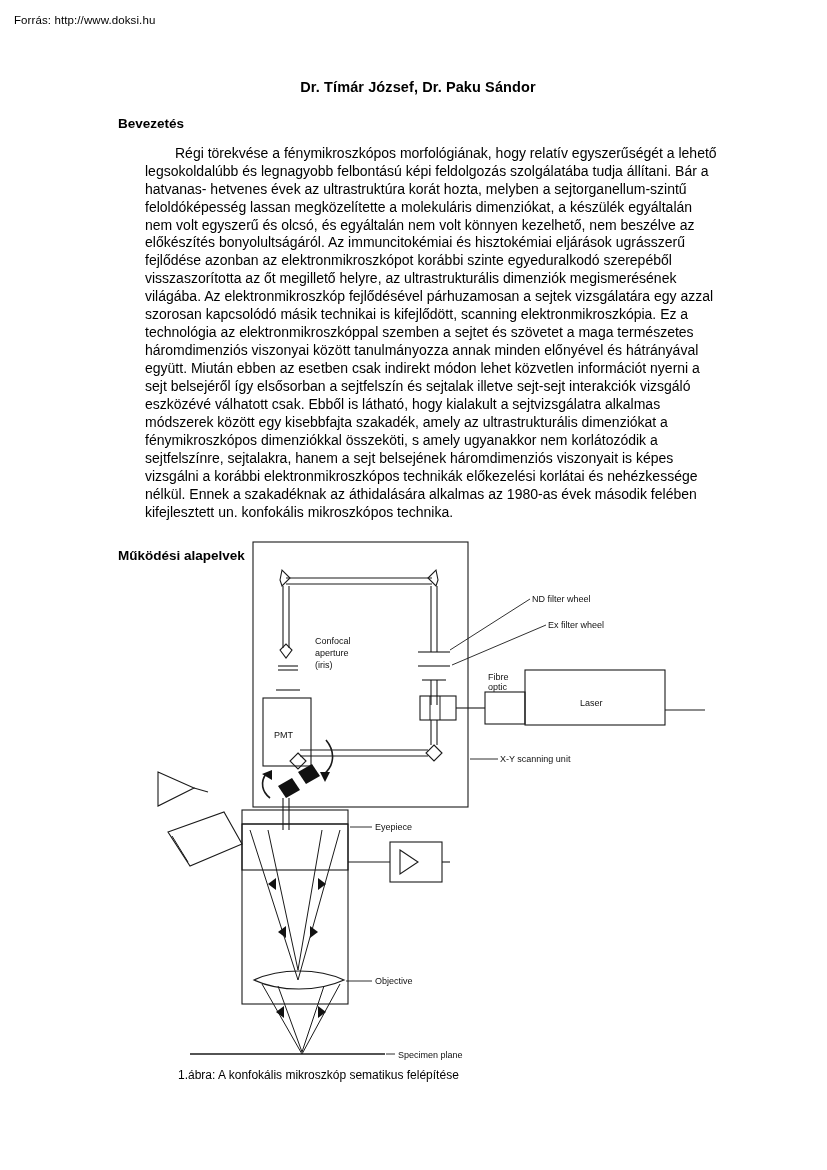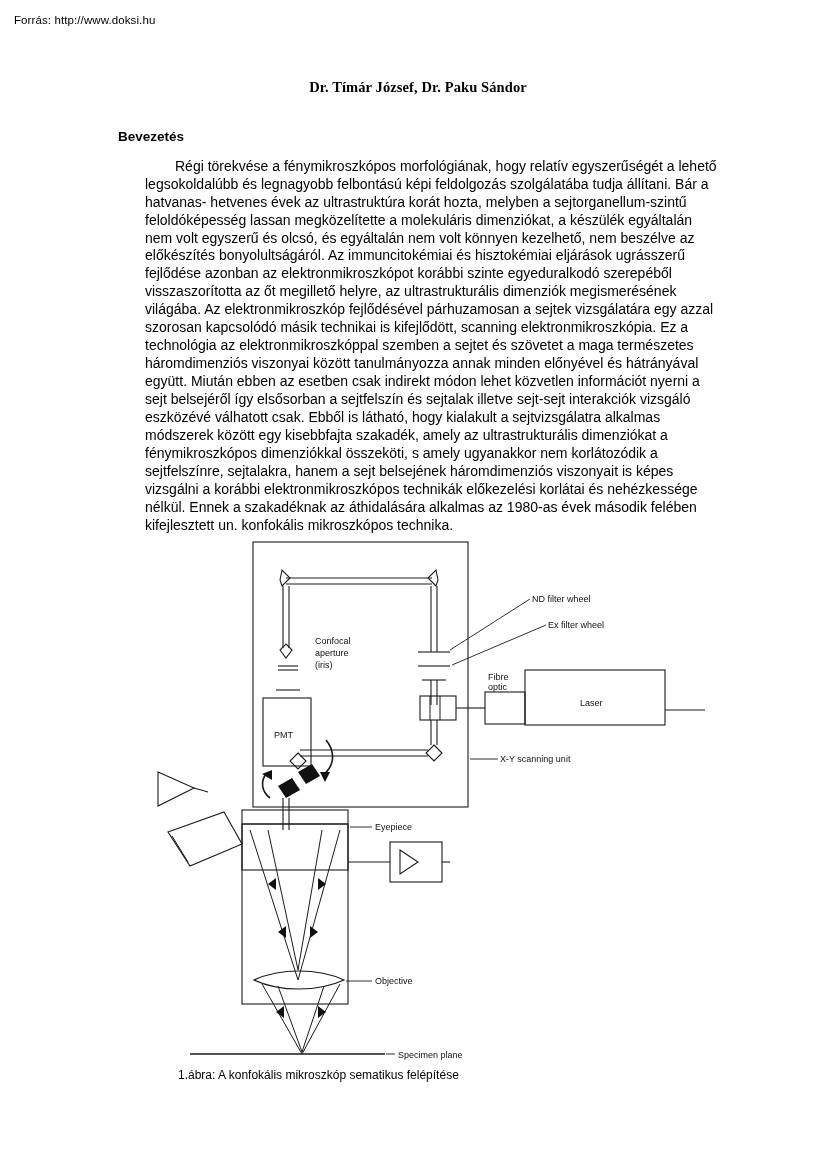--- a/index.html
+++ b/index.html
@@ -42,26 +42,25 @@
     font-size: 14.5px;
     line-height: 1.35;
     letter-spacing: 0.2px;
   }
   .doc-authors {
     text-align: center;
     font-weight: bold;
     font-size: 14.5px;
     line-height: 1.35;
     letter-spacing: 0.1px;
-    font-family: Liberation Serif, serif;
   }
   .section-heading {
     font-weight: bold;
     font-size: 13.5px;
-    margin-top: 31px;
+    margin-top: 18px;
   }
   .body-para {
     font-size: 14px;
     line-height: 1.285;
     text-align: left;
     margin-top: 14px;
     text-indent: 30px;
     hyphens: none;
     margin-left: 27px;
   }
@@ -93,20 +92,21 @@
 <div class="page">
 
   <div class="source-line">Forrás: http://www.doksi.hu</div>
 
   <div class="content">
     <div class="doc-authors">Dr. Tímár József, Dr. Paku Sándor</div>
 
     <div class="section-heading">Bevezetés</div>
     <div class="body-para">Régi törekvése a fénymikroszkópos morfológiának, hogy relatív egyszerűségét a lehető legsokoldalúbb és legnagyobb felbontású képi feldolgozás szolgálatába tudja állítani. Bár a hatvanas- hetvenes évek az ultrastruktúra korát hozta, melyben a sejtorganellum-szintű feloldóképesség lassan megközelítette a molekuláris dimenziókat, a készülék egyáltalán nem volt egyszerű és olcsó, és egyáltalán nem volt könnyen kezelhető, nem beszélve az előkészítés bonyolultságáról. Az immuncitokémiai és hisztokémiai eljárások ugrásszerű fejlődése azonban az elektronmikroszkópot korábbi szinte egyeduralkodó szerepéből visszaszorította az őt megillető helyre, az ultrastrukturális dimenziók megismerésének világába. Az elektronmikroszkóp fejlődésével párhuzamosan a sejtek vizsgálatára egy azzal szorosan kapcsolódó másik technikai is kifejlődött, scanning elektronmikroszkópia. Ez a technológia az elektronmikroszkóppal szemben a sejtet és szövetet a maga természetes háromdimenziós viszonyai között tanulmányozza annak minden előnyével és hátrányával együtt. Miután ebben az esetben csak indirekt módon lehet közvetlen információt nyerni a sejt belsejéről így elsősorban a sejtfelszín és sejtalak illetve sejt-sejt interakciók vizsgáló eszközévé válhatott csak. Ebből is látható, hogy kialakult a sejtvizsgálatra alkalmas módszerek között egy kisebbfajta szakadék, amely az ultrastrukturális dimenziókat a fénymikroszkópos dimenziókkal összeköti, s amely ugyanakkor nem korlátozódik a sejtfelszínre, sejtalakra, hanem a sejt belsejének háromdimenziós viszonyait is képes vizsgálni a korábbi elektronmikroszkópos technikák előkezelési korlátai és nehézkessége nélkül. Ennek a szakadéknak az áthidalására alkalmas az 1980-as évek második felében kifejlesztett un. konfokális mikroszkópos technika.</div>
 
+    <div class="heading-2">Működési alapelvek</div>
   </div>
 
   <div class="figure-wrap">
     <svg width="560" height="530" viewBox="0 0 560 530">
 
       <rect x="103" y="2" class="ln" width="215" height="265" stroke-width="1.1" fill="none"></rect>
 
       <path class="ln" d="M130 40 L132 30 L140 38 L132 46 Z" stroke-width="1.1"></path>
       <path class="ln" d="M288 40 L286 30 L278 38 L286 46 Z" stroke-width="1.1"></path>
       <line class="ln" x1="136" y1="38" x2="282" y2="38" stroke-width="1.1"></line>

